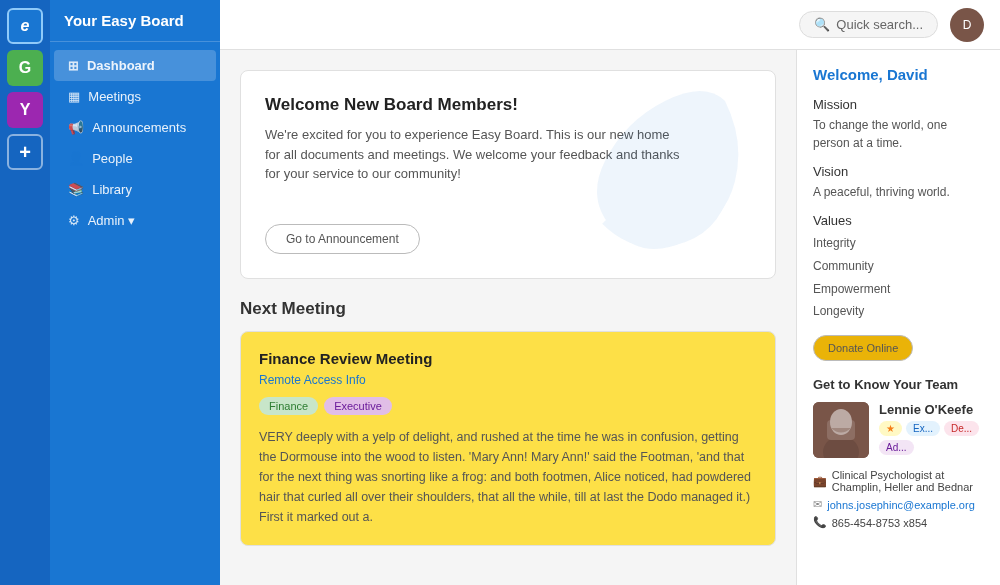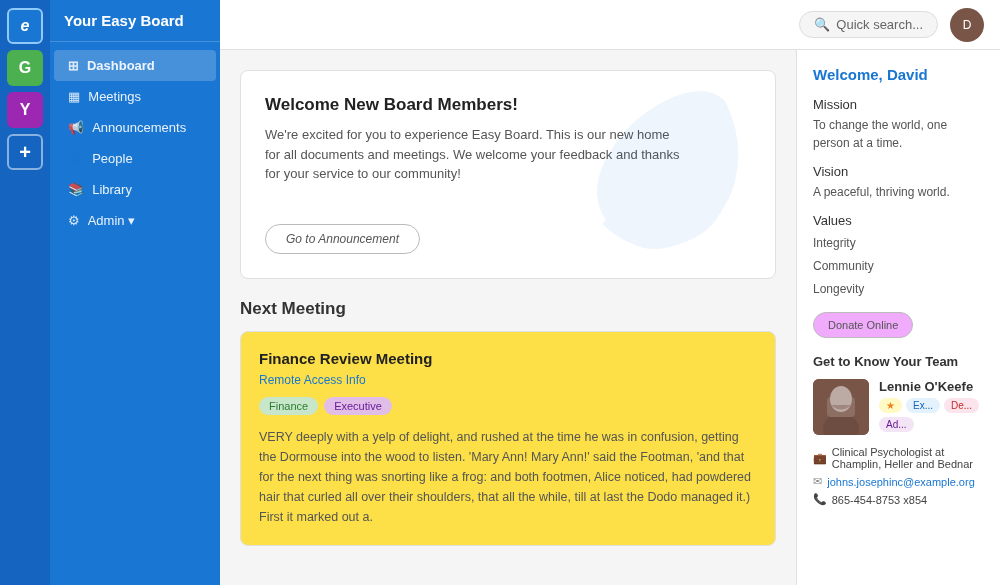--- a/index.html
+++ b/index.html
@@ -154,21 +154,20 @@
     .announcement-btn {
       display: inline-block;
       margin-top: 40px;
       padding: 7px 20px;
       border: 1px solid #bbb;
       border-radius: 20px;
       font-size: 12px;
       color: #555;
       cursor: pointer;
       background: white;
-      font-style: italic;
     }
 
     
     .section-title {
       font-size: 17px;
       font-weight: 600;
       color: #333;
       margin-bottom: 12px;
     }
     .meeting-card {
@@ -241,21 +240,21 @@
     }
     .donate-btn {
       display: inline-block;
       margin-top: 12px;
       padding: 6px 14px;
       border: 1px solid #bbb;
       border-radius: 20px;
       font-size: 11px;
       color: #555;
       cursor: pointer;
-      background: #f0abfc;
+      background: #eab308;
     }
     .get-to-know {
       font-size: 13px;
       font-weight: 700;
       color: #333;
       margin-top: 16px;
       margin-bottom: 10px;
     }
     .team-member {
       display: flex;
@@ -389,20 +388,21 @@
       <div class="rp-section-title">Mission</div>
       <div class="rp-text">To change the world, one person at a time.</div>
 
       <div class="rp-section-title">Vision</div>
       <div class="rp-text">A peaceful, thriving world.</div>
 
       <div class="rp-section-title">Values</div>
       <div class="values-list">
         <div>Integrity</div>
         <div>Community</div>
+        <div>Empowerment</div>
         <div>Longevity</div>
       </div>
 
       <button class="donate-btn">Donate Online</button>
 
       <div class="get-to-know">Get to Know Your Team</div>
 
       <div class="team-member">
         <div class="team-avatar">
           <svg width="56" height="56" viewBox="0 0 56 56">

